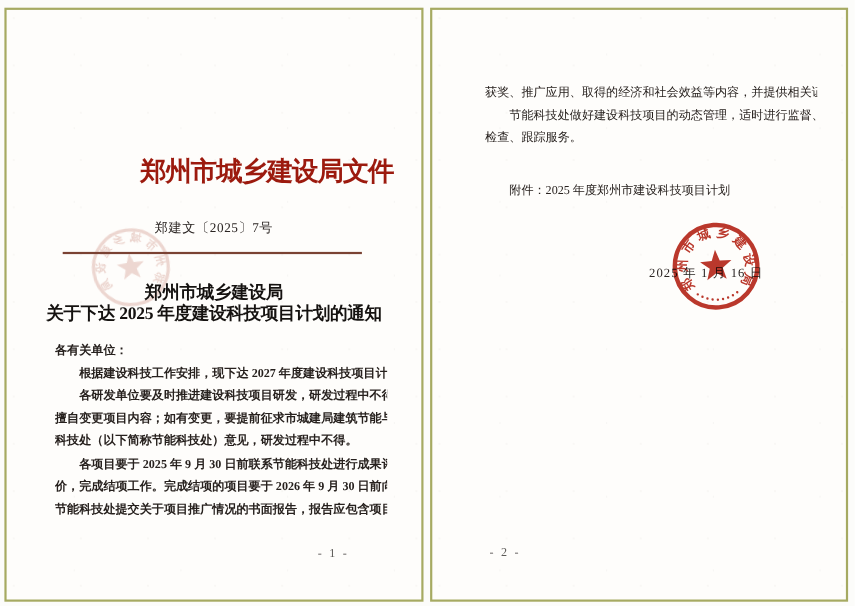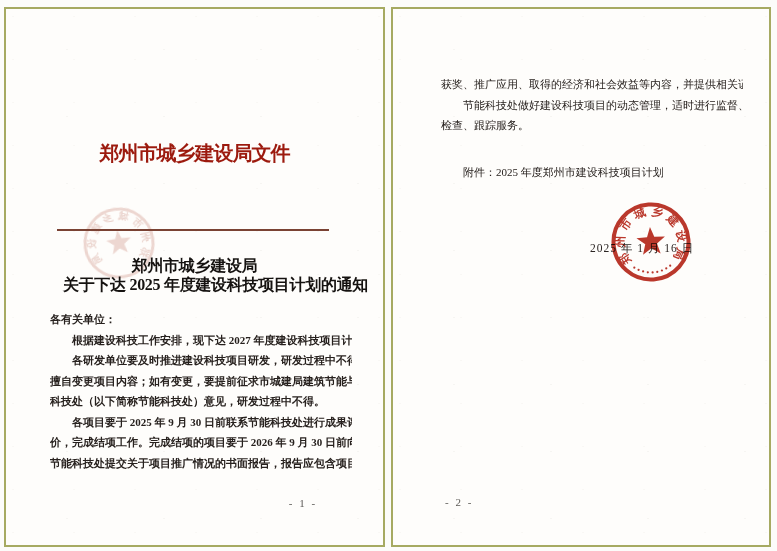--- a/index.html
+++ b/index.html
@@ -18,38 +18,38 @@
     background-image:radial-gradient(rgba(90,90,80,0.05) 1px, transparent 1px),
                      radial-gradient(rgba(120,110,90,0.04) 1px, transparent 1px);
     background-size:97px 67px, 61px 43px;
     background-position:13px 7px, 37px 29px;
   }
   .page1{left:4px;width:381px;}
   .page2{left:391px;width:380px;}
 
   .letterhead{
     position:absolute;left:0;top:131px;width:100%;
-    text-align:center;font-size:20px;font-weight:bold;
-    color:#9c1a0e;letter-spacing:-1px;white-space:nowrap;
+    text-align:center;font-size:24px;font-weight:bold;
+    color:#9c1a0e;letter-spacing:-1px;white-space:nowrap;padding-left:48px;
   }
   .doc-number{
     position:absolute;left:0;top:190px;width:100%;
     text-align:center;font-size:12px;color:#2a2422;letter-spacing:.5px;
   }
   .red-line{
     position:absolute;left:51px;top:220px;width:272px;height:2px;
     background:#7a4233;
   }
   .notice-title{
     position:absolute;left:0;width:100%;text-align:center;
     font-weight:bold;color:#151210;font-size:16px;letter-spacing:-0.3px;
     white-space:nowrap;
   }
   .nt1{top:247px;}
-  .nt2{top:266px;margin-left:21px;}
+  .nt2{top:266px;}
 
   .bodytext{
     position:absolute;color:#27211e;font-size:11px;line-height:20.5px;
   }
   .p1-body{left:44px;top:300px;width:302px;font-weight:bold;}
   .p2-body{left:48px;top:65px;width:302px;}
   .ln{height:20.5px;text-align:justify;text-align-last:justify;overflow:hidden;white-space:nowrap;}
   .ln.end{text-align-last:left;}
   .ln.ind{text-indent:2em;}
 
@@ -90,20 +90,21 @@
         <circle r="34" fill="none" stroke="#dcb0a6" stroke-width="3"></circle>
         <path id="garc" d="M -17,17 A 24 24 0 1 1 17,17" fill="none"></path>
         <text fill="#d8aba0" font-size="10" font-weight="bold">
           <textPath href="#garc" startOffset="2" textLength="108">郑州市城乡建设局</textPath>
         </text>
         <polygon points="0,-13 3.2,-4.4 12.4,-4 5.1,1.7 7.6,10.5 0,5.4 -7.6,10.5 -5.1,1.7 -12.4,-4 -3.2,-4.4" fill="#ddb3a9"></polygon>
       </svg>
     </div>
 
     <div class="letterhead">郑州市城乡建设局文件</div>
+    <div class="doc-number">郑建文〔2025〕7号</div>
     <div class="red-line"></div>
 
     <div class="notice-title nt1">郑州市城乡建设局</div>
     <div class="notice-title nt2">关于下达 2025 年度建设科技项目计划的通知</div>
 
     <div class="bodytext p1-body">
       <div class="ln end">各有关单位：</div>
       <div class="ln ind">根据建设科技工作安排，现下达 2027 年度建设科技项目计</div>
       <div class="ln ind">各研发单位要及时推进建设科技项目研发，研发过程中不得</div>
       <div class="ln">擅自变更项目内容；如有变更，要提前征求市城建局建筑节能与</div>

